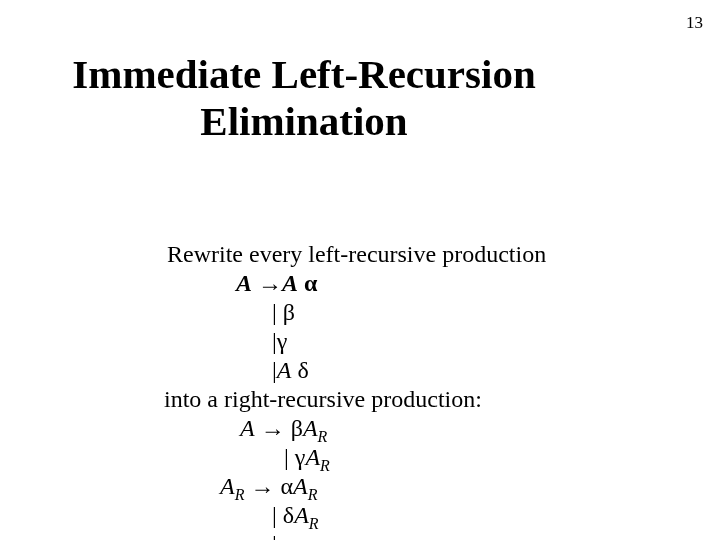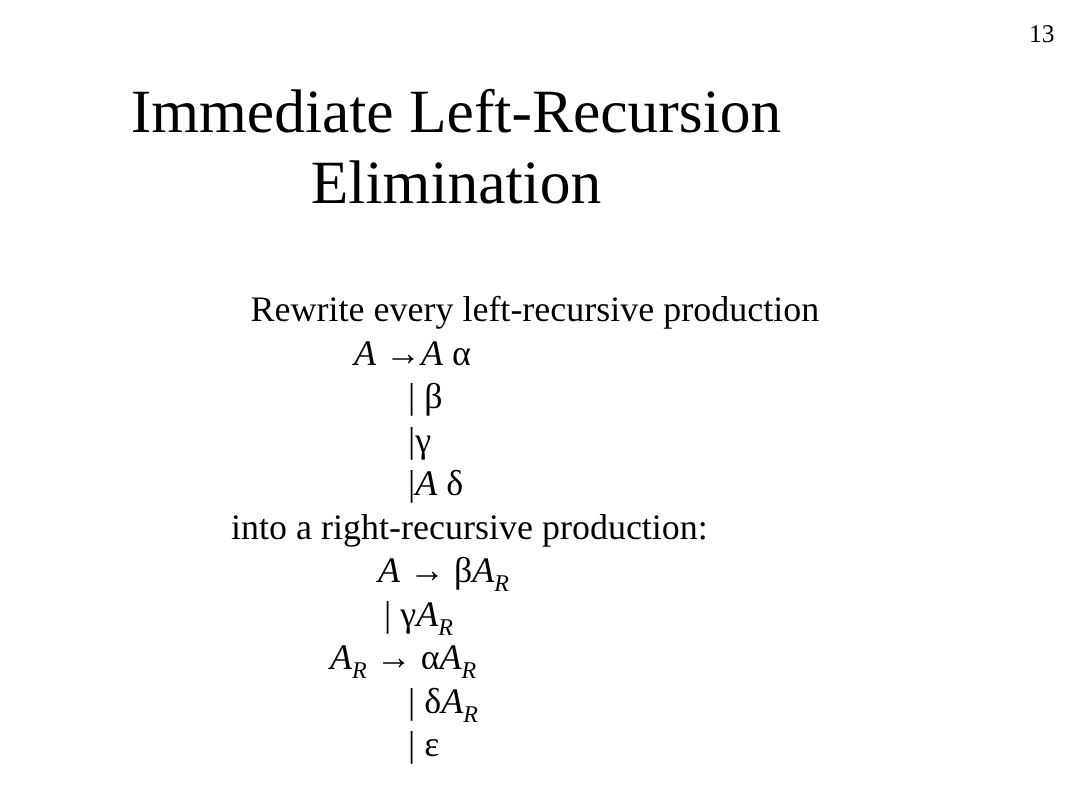--- a/index.html
+++ b/index.html
@@ -1,60 +1,60 @@
 <!DOCTYPE html>
 <html><head>
   <meta charset="utf-8">
   <style>
     html, body { margin:0; padding:0; }
     body { width:720px; height:540px; background:#ffffff; position:relative; overflow:hidden;
            font-family:"Liberation Serif", "DejaVu Serif", serif; color:#000; }
     .slide-number { position:absolute; right:17px; top:13px; font-size:17px; }
-    .title { position:absolute; left:0; width:608px; text-align:center; font-size:41px; line-height:48px; }
+    .title { position:absolute; left:0; width:608px; text-align:center; font-size:41px; line-height:48px;font-weight:bold; }
     .t1 { top:50px; }
     .t2 { top:97px; }
-    .line { position:absolute; font-size:24px; line-height:28px; white-space:nowrap; }
+    .line { position:absolute; font-size:24px; line-height:28px; white-space:nowrap;margin-top:47px; }
     .it { font-style:italic; }
     .sub { font-style:italic; font-size:16px; position:relative; top:6px; }
   </style>
 </head>
 <body>
 
 <div class="slide-number">13</div>
 
 <div class="title t1">Immediate Left-Recursion</div>
 <div class="title t2">Elimination</div>
 
 <div class="line" style="left:167px; top:193px;">Rewrite every left-recursive production</div>
 
-<div class="line" style="left:236px; top:222px;">
+<div class="line" style="left:236px; top:222px;font-weight:bold;">
   <span class="it">A</span>
   <span>→</span><span class="it">A</span>
   <span>α</span>
 </div>
 <div class="line" style="left:272px; top:251px;">
   <span>|</span>
   <span>β</span>
 </div>
 <div class="line" style="left:272px; top:280px;">
   <span>|</span><span>γ</span>
 </div>
 <div class="line" style="left:272px; top:309px;text-align:center;">
   <span>|</span><span class="it">A</span>
   <span>δ</span>
 </div>
 
-<div class="line" style="left:154px; top:338px;">into a right-recursive production:</div>
+<div class="line" style="left:164px; top:338px;">into a right-recursive production:</div>
 
-<div class="line" style="left:252px; top:367px;">
+<div class="line" style="left:240px; top:367px;">
   <span class="it">A</span>
   <span>→</span>
   <span>β</span><span class="it">A</span><span class="sub">R</span>
 </div>
-<div class="line" style="left:256px; top:396px;">
+<div class="line" style="left:284px; top:396px;">
   <span>|</span>
   <span>γ</span><span class="it">A</span><span class="sub">R</span>
 </div>
 <div class="line" style="left:220px; top:425px;">
   <span class="it">A</span><span class="sub">R</span>
   <span>→</span>
   <span>α</span><span class="it">A</span><span class="sub">R</span>
 </div>
 <div class="line" style="left:272px; top:454px;text-align:center;">
   <span>|</span>

